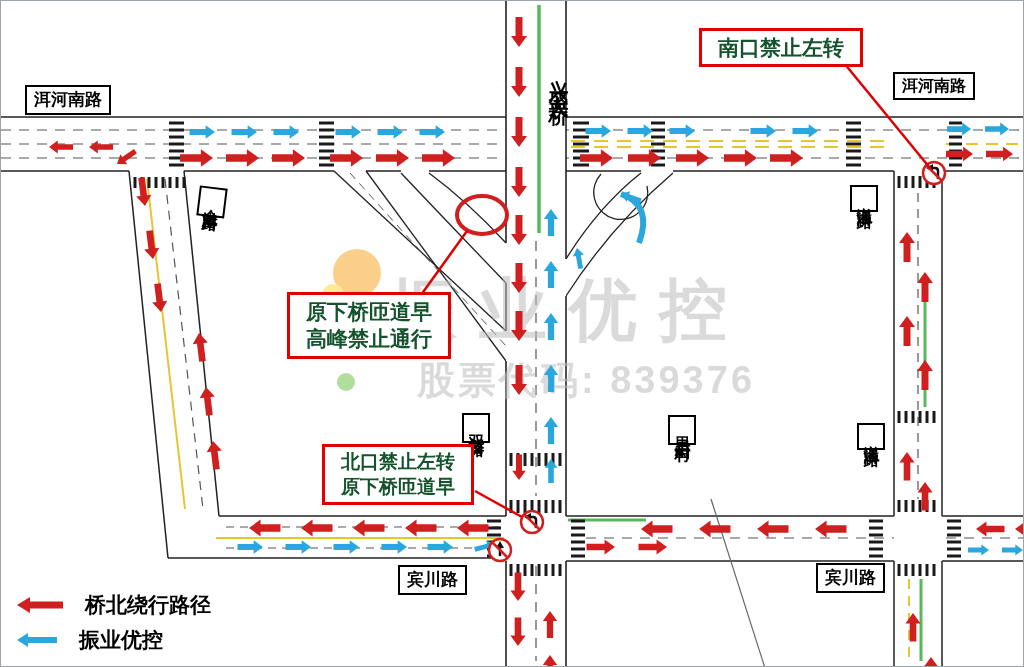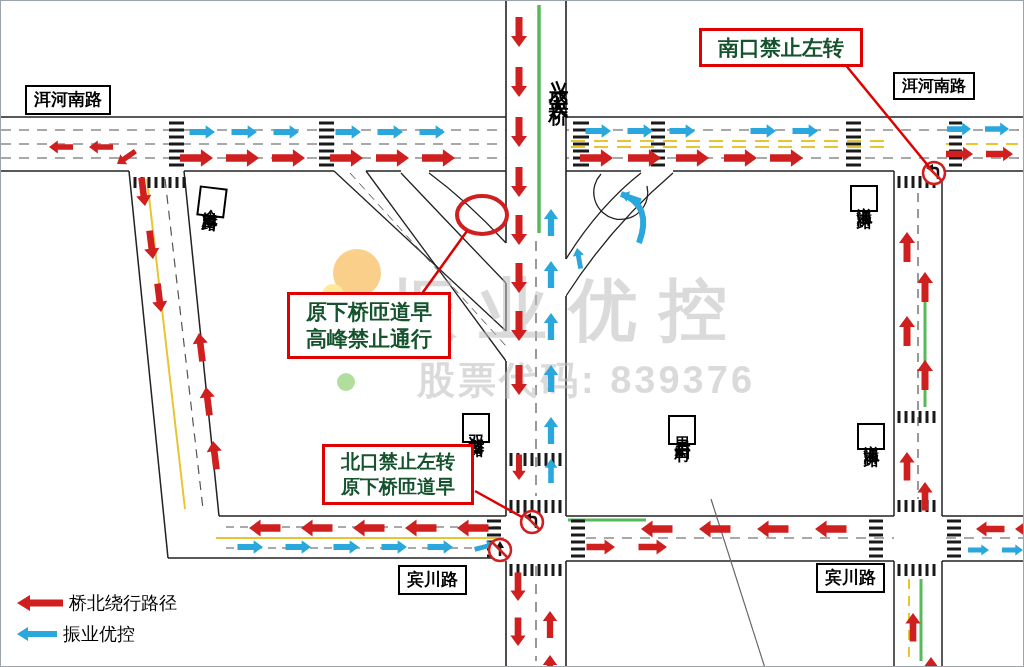--- a/index.html
+++ b/index.html
@@ -11,21 +11,21 @@
   .v{writing-mode:vertical-rl;text-orientation:upright;padding:7px 3px;letter-spacing:3px}
   .tilt{transform:rotate(7deg)}
   .bridge-label{position:absolute;writing-mode:vertical-rl;text-orientation:upright;font-weight:bold;font-size:20px;
                 letter-spacing:9px;color:#000;left:545px;top:62px;z-index:5}
   .callout{position:absolute;background:#fff;border:3px solid #e00000;color:#14532d;font-weight:bold;text-align:right;
            padding:3px 16px;line-height:1.3;white-space:nowrap;z-index:7}
   .callout.big{font-size:21px}
   .callout.mid{font-size:19px}
   .legend{position:absolute;left:14px;top:590px;z-index:7}
   .legend-row{display:flex;align-items:center;margin-bottom:7px}
-  .legend-row span{font-weight:normal;font-size:18px;color:#000;margin-left:4px}
+  .legend-row span{font-weight:bold;font-size:21px;color:#000;margin-left:20px}
 </style>
 </head>
 <body>
 
 <div class="stage">
 
   <svg id="map-svg" width="1024" height="667" viewBox="0 0 1024 667">
       <line x1="0" y1="116" x2="1024" y2="116" stroke="#222222" stroke-width="1.5"></line>
       <line x1="0" y1="170" x2="128" y2="170" stroke="#222222" stroke-width="1.5"></line>
       <line x1="183" y1="170" x2="333" y2="170" stroke="#222222" stroke-width="1.5"></line>

